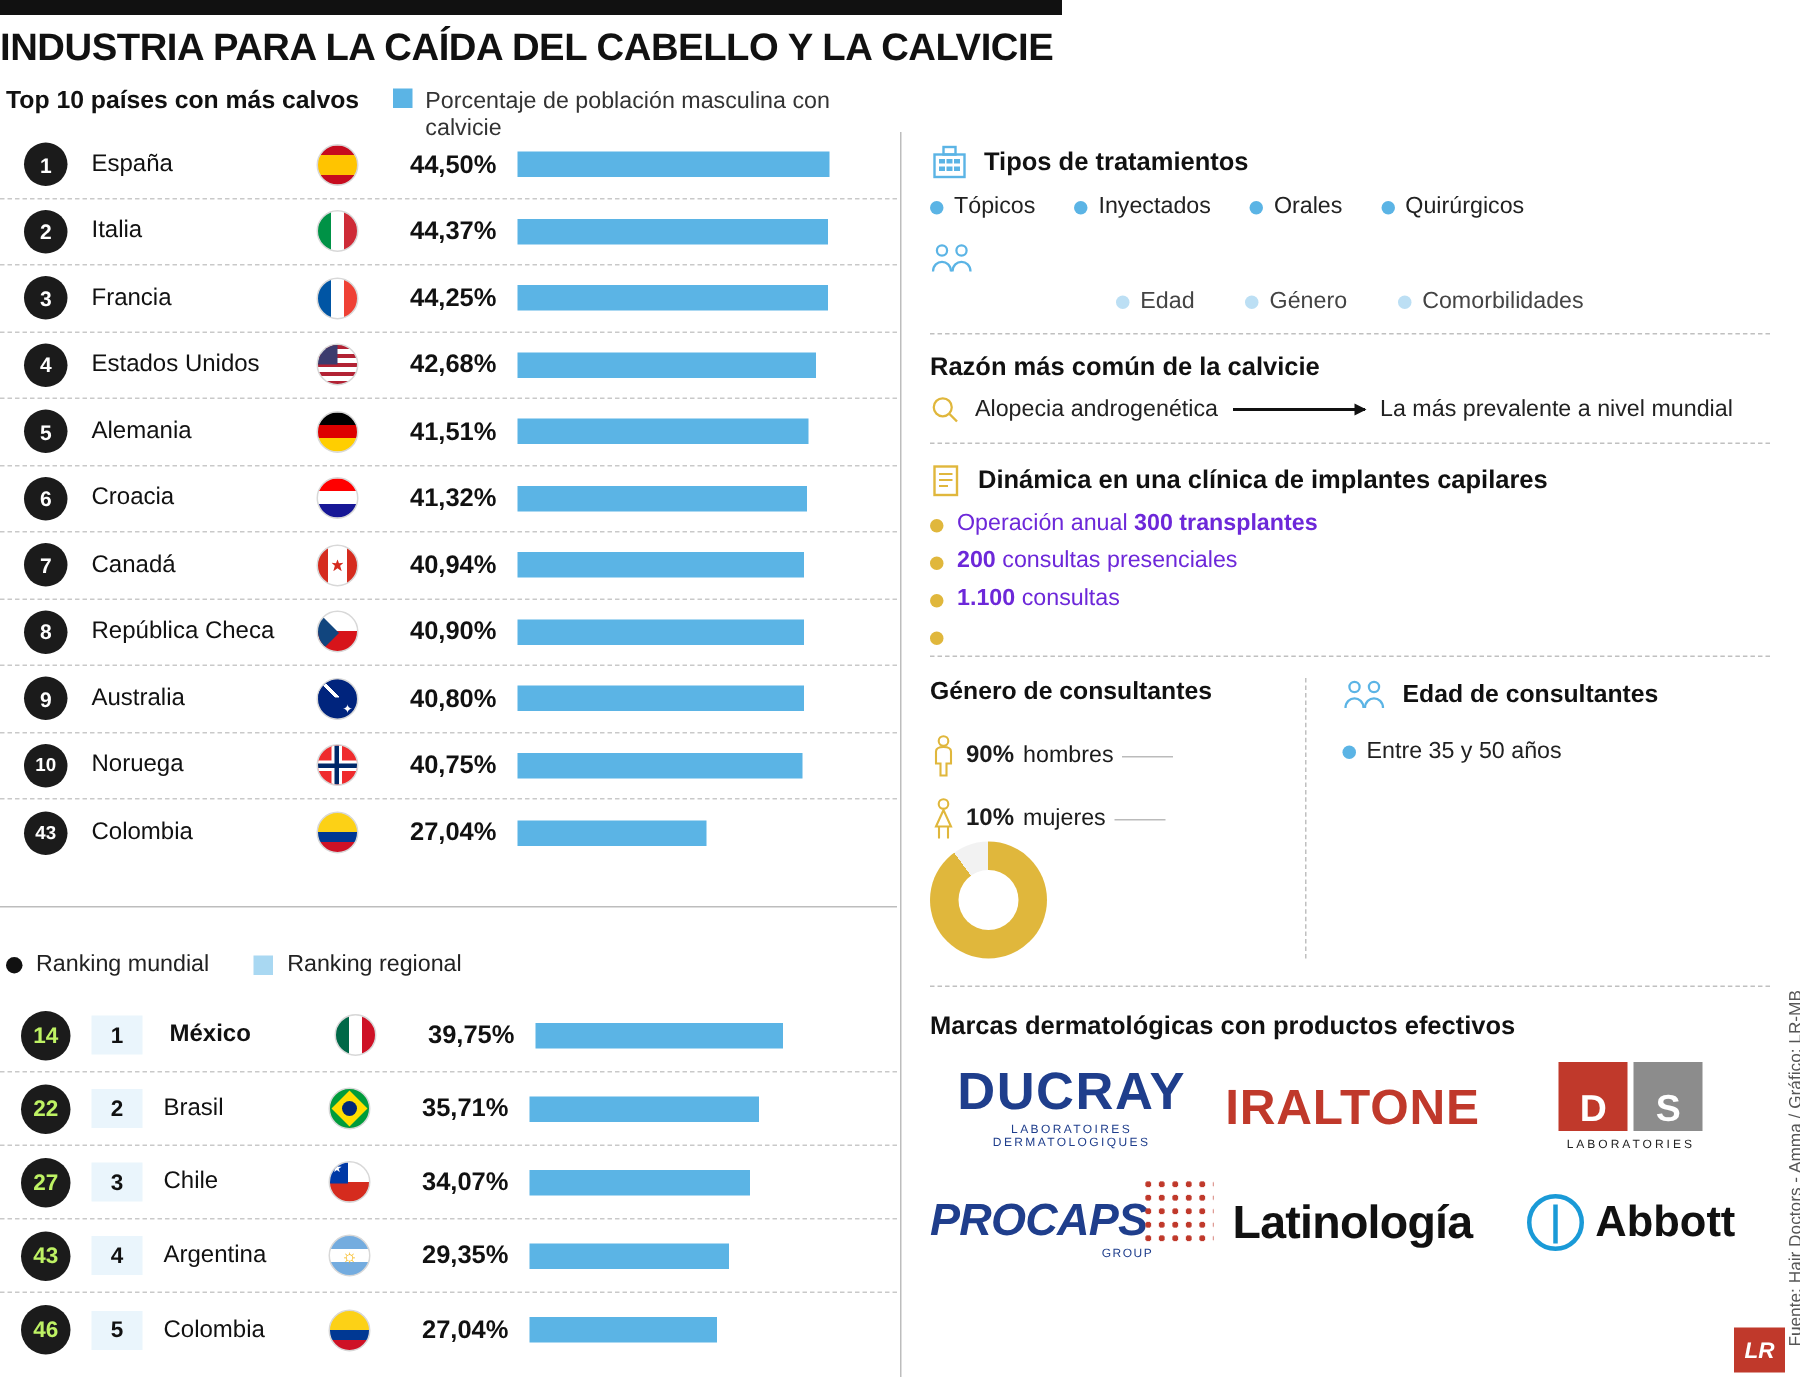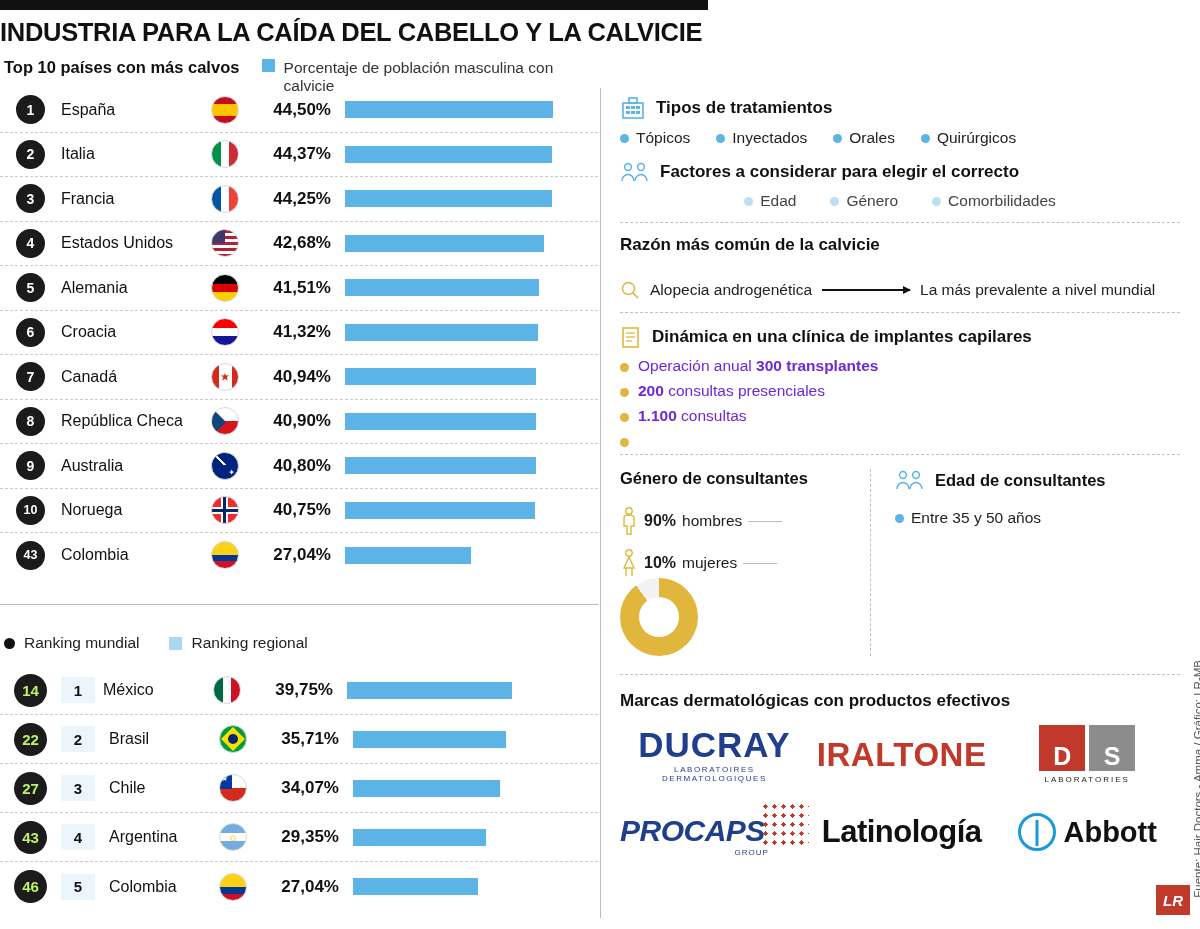--- a/index.html
+++ b/index.html
@@ -73,21 +73,21 @@
   .rsec { position:relative; }
   .rhead { display:flex; align-items:center; gap:10px; font-size:17px; font-weight:bold; color:#111; }
   .rdash { border-bottom:1px dashed #c0c0c0; }
   .chips { display:flex; align-items:center; gap:26px; margin-top:9px; font-size:15.5px; color:#222; }
   .chip { display:flex; align-items:center; gap:7px; }
   .cdot { width:9px; height:9px; border-radius:50%; background:#5bb4e5; flex:0 0 auto; }
   .cdot.pale { background:#bcdff4; }
   .chips.pale .chip { color:#444; }
 
   .razon-title { font-size:17px; font-weight:bold; color:#111; }
-  .razon-line { display:flex; align-items:center; gap:10px; margin-top:25px; font-size:15.5px; color:#222; }
+  .razon-line { display:flex; align-items:center; gap:10px; margin-top:8px; font-size:15.5px; color:#222; }
   .arrow { display:inline-block; width:88px; height:1.5px; background:#111; position:relative; }
   .arrow:after {
     content:""; position:absolute; right:-1px; top:-3.5px;
     border-left:8px solid #111; border-top:4px solid transparent; border-bottom:4px solid transparent;
   }
 
   .bullets { margin-top:8px; }
   .blt { display:flex; align-items:flex-start; gap:9px; font-size:15.5px; color:#6d28d9; margin-bottom:7px; }
   .bdot { width:9px; height:9px; border-radius:50%; background:#e0b73c; flex:0 0 auto; margin-top:6px; }
   .blt b { font-weight:bold; }
@@ -313,21 +313,21 @@
     <span class="item">
       <span class="sq-lightblue"></span>
       <span>Ranking regional</span>
     </span>
   </div>
 
   <div id="rank-list-2" style="position:absolute; top:608px; width:598px;">
       <div class="rank2-row">
         <div class="badge2">14</div>
         <div class="regbox">1</div>
-        <div class="country" style="width:110px;margin-left:8px;">México</div>
+        <div class="country" style="width:110px;margin-left:18px;font-weight:bold;">México</div>
         <div class="flag f-mx"><i></i><u></u></div>
         <div class="pct">39,75%</div>
         <div class="barwrap">
           <div class="bar" style="width:165.29891304347825px;background:#5bb4e5"></div>
         </div>
       </div>
       <div class="rank2-row">
         <div class="badge2">22</div>
         <div class="regbox">2</div>
         <div class="country" style="width:110px;margin-left:14px;">Brasil</div>
@@ -413,21 +413,20 @@
   <div class="rsec" style="margin-top:14px;">
     <div class="rhead">
       <span class="ico">
         <svg width="30" height="22" viewBox="0 0 30 22">
             <circle cx="8" cy="6" r="3.4" fill="none" stroke="#5bb4e5" stroke-width="1.5"></circle>
             <path d="M2 20c0-4 3-6.5 6-6.5s6 2.5 6 6.5" fill="none" stroke="#5bb4e5" stroke-width="1.5"></path>
             <circle cx="21" cy="6" r="3.4" fill="none" stroke="#5bb4e5" stroke-width="1.5"></circle>
             <path d="M15 20c0-4 3-6.5 6-6.5s6 2.5 6 6.5" fill="none" stroke="#5bb4e5" stroke-width="1.5"></path>
           </svg>
       </span>
-      <span>Factores a considerar para elegir el correcto</span>
     </div>
     <div class="chips pale" id="factor-chips" style="justify-content:center; gap:34px;">
         <span class="chip">
           <span class="cdot pale"></span>
           <span>Edad</span>
         </span>
         <span class="chip">
           <span class="cdot pale"></span>
           <span>Género</span>
         </span>

